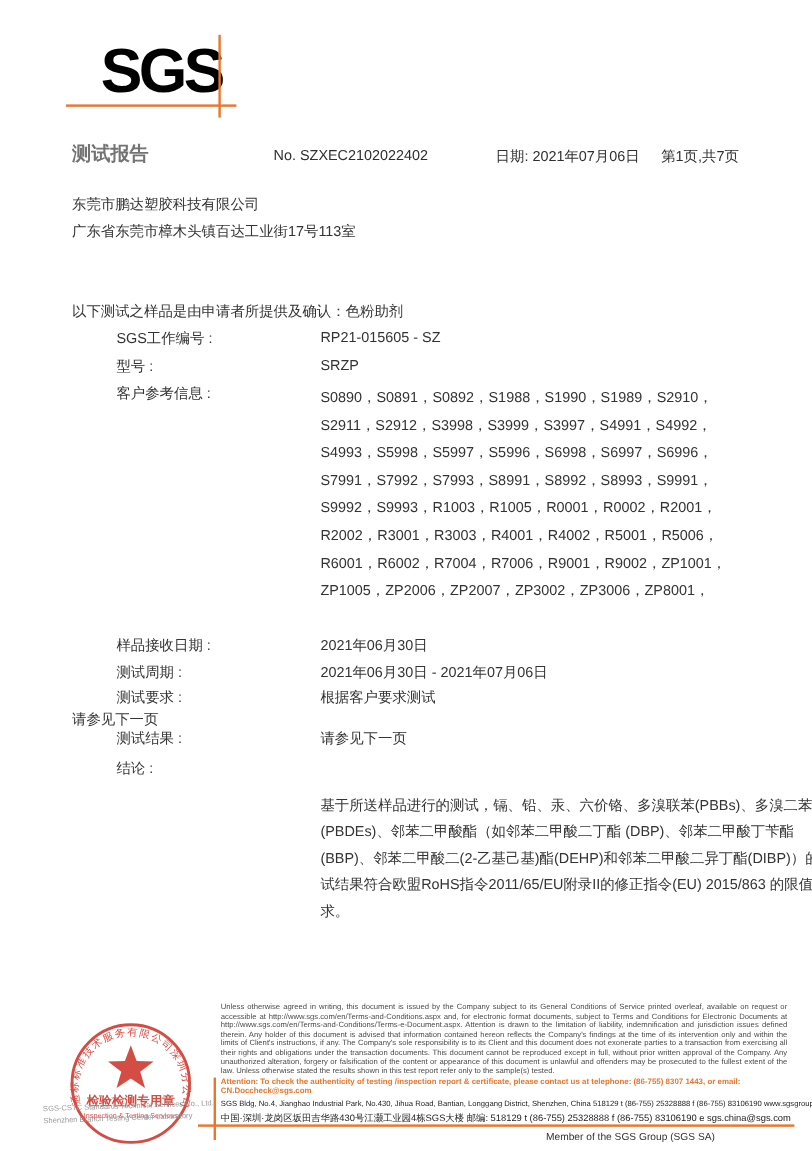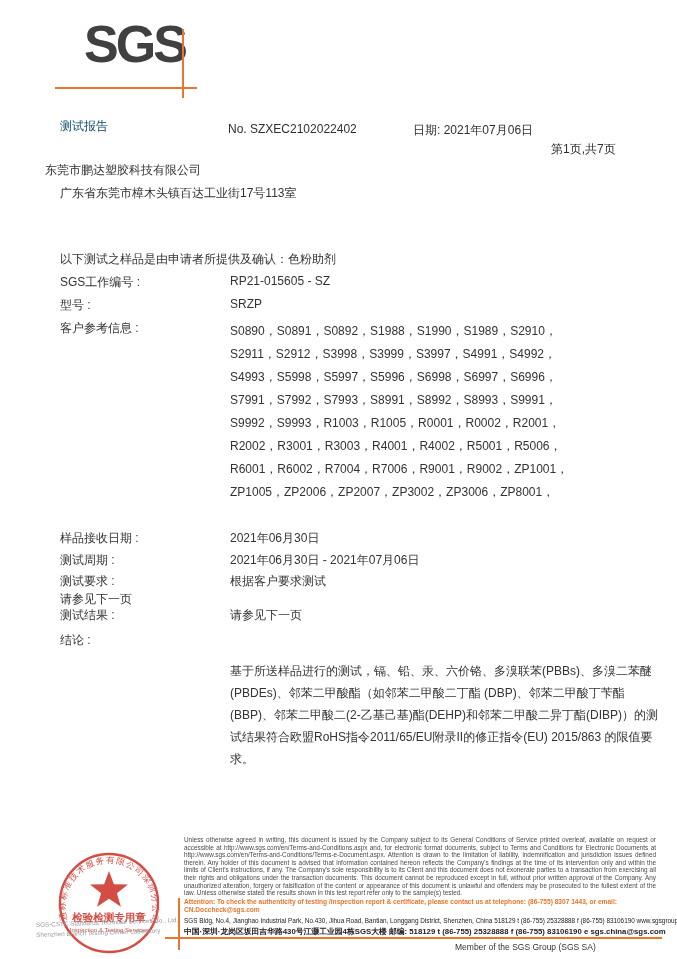--- a/index.html
+++ b/index.html
@@ -6,55 +6,55 @@
   .page{
     position:relative;
     width:677px;height:959px;
     background:#ffffff;
     font-family:"Liberation Sans", sans-serif;
     color:#333;
     overflow:hidden;
   }
   
   .logo-text{
-    position:absolute;left:84px;top:18px;
+    position:absolute;left:84px;top:34px;
     font-size:52px;font-weight:800;letter-spacing:-3px;
-    color:#404040;line-height:1;
+    color:#000000;line-height:1;
   }
   .crop-line{position:absolute;background:#e8762d;}
   .logo-vline{left:182px;top:29px;width:2px;height:69px;}
   .logo-hline{left:55px;top:87px;width:142px;height:2px;}
   
-  .report-title{position:absolute;left:60px;top:118px;font-size:12px;font-weight:normal;color:#0c4a6e;}
+  .report-title{position:absolute;left:60px;top:118px;font-size:16px;font-weight:bold;color:#737373;}
   .report-no{position:absolute;left:228px;top:122px;font-size:12px;color:#2f2f2f;}
   .report-date{position:absolute;left:413px;top:122px;font-size:12px;color:#2f2f2f;}
-  .report-page{position:absolute;left:551px;top:122px;font-size:12px;color:#2f2f2f;margin-top:19px;}
+  .report-page{position:absolute;left:551px;top:122px;font-size:12px;color:#2f2f2f;}
   
-  .client-name{position:absolute;left:45px;top:162px;font-size:12px;}
+  .client-name{position:absolute;left:60px;top:162px;font-size:12px;}
   .client-address{position:absolute;left:60px;top:185px;font-size:12px;}
   .intro-line{position:absolute;left:60px;top:251px;font-size:12px;}
   
   .row{position:absolute;left:60px;display:flex;font-size:12px;}
-  .lbl{width:170px;flex:none;}
+  .lbl{width:170px;flex:none;margin-left:37px;}
   .val{width:432px;}
   .ref-line{line-height:23px;}
   .conclusion .val{line-height:22px;margin-top:28px;}
   
   .stamp{position:absolute;left:50px;top:845px;opacity:.9;}
   .stamp-caption{
     position:absolute;left:36px;top:917px;width:170px;
     font-size:6.3px;line-height:10px;color:#98999b;
     transform:rotate(-2deg);
   }
   
   .footer-block{position:absolute;left:184px;top:836px;width:472px;}
   .legal{font-size:6.4px;line-height:7.6px;color:#4a4a4a;text-align:justify;}
   .attention{font-size:6.6px;line-height:8px;color:#e8762d;font-weight:bold;margin-top:1px;}
   .addr-en{font-size:6.4px;color:#222;margin-top:3px;white-space:nowrap;}
-  .addr-cn{font-size:7.8px;color:#222;margin-top:2px;white-space:nowrap;font-weight:bold;}
+  .addr-cn{font-size:7.8px;color:#222;margin-top:2px;white-space:nowrap;}
   .footer-vline{left:178px;top:898px;width:2px;height:52px;}
   .footer-hline{left:165px;top:937px;width:497px;height:2px;}
   .member{position:absolute;left:455px;top:942px;font-size:8.5px;color:#333;}
 </style>
 </head>
 <body>
 
 <div class="page">
 
   <div class="logo-text">SGS</div>

